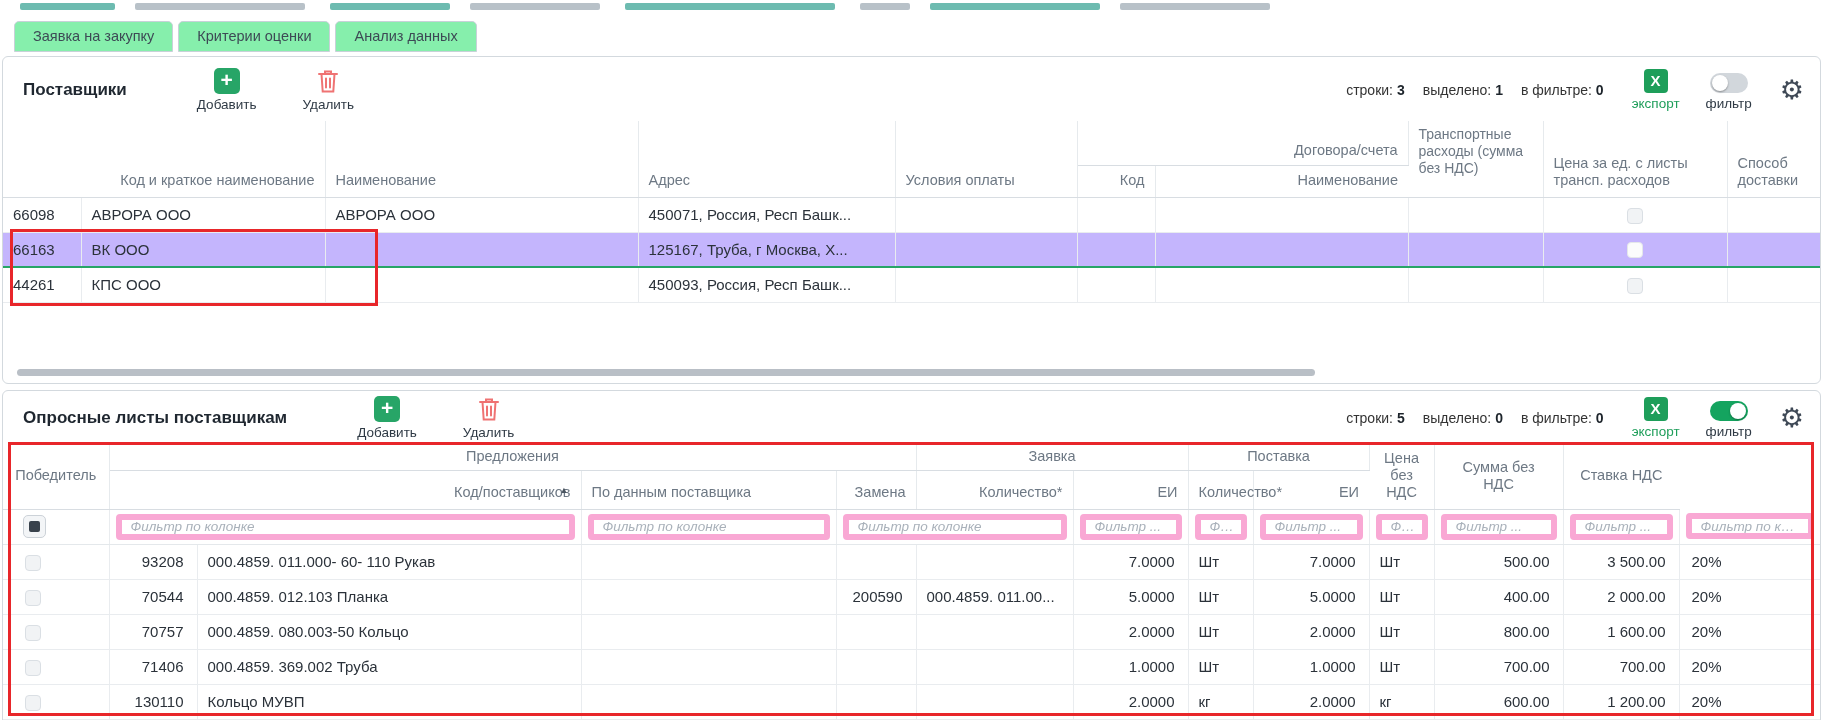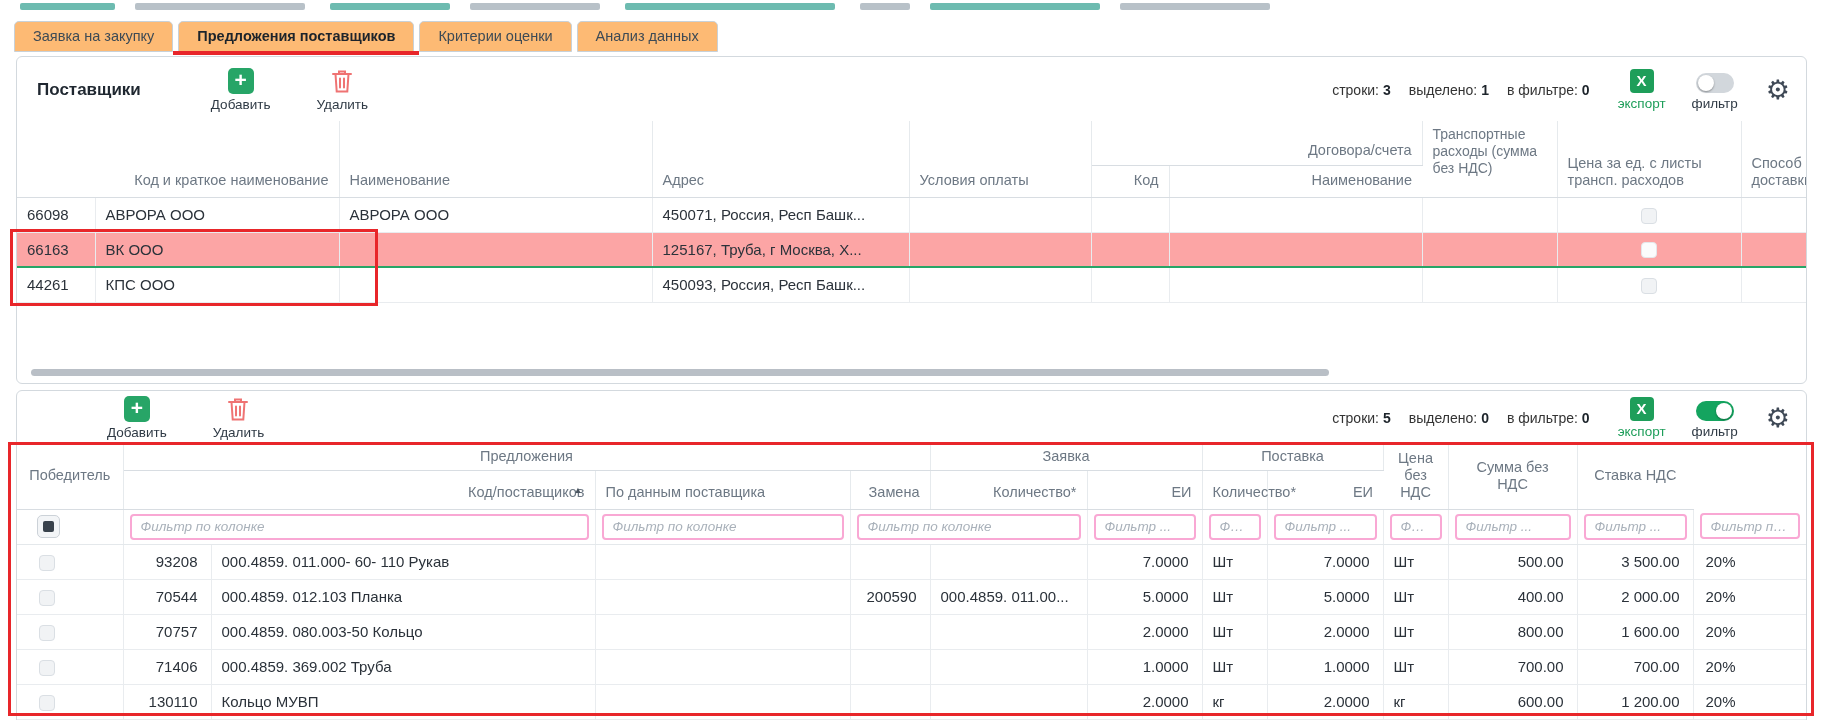--- a/index.html
+++ b/index.html
@@ -5,25 +5,25 @@
   *{box-sizing:border-box;margin:0;padding:0}
   html,body{width:1823px;height:720px;overflow:hidden;background:#fff;
     font-family:"Liberation Sans",sans-serif;color:#2f353c}
   
   .top-strip{position:relative;height:12px;background:#fff}
   .frag{position:absolute;top:3px;height:7px;border-radius:2px;opacity:.7}
   .frag.teal{background:#2f9e8f}.frag.gray{background:#9aa7b0}
   
   .tabbar{display:flex;align-items:flex-end;height:40px;padding-left:14px;gap:5px;background:#fff}
   .tab{position:relative;height:31px;line-height:29px;padding:0 18px;border:1px solid #c8d1d8;
-    border-radius:5px 5px 0 0;background:#fdba74;font-size:14.5px;color:#3d4a55;cursor:pointer;white-space:nowrap}
+    border-radius:5px 5px 0 0;background:#86efac;font-size:14.5px;color:#3d4a55;cursor:pointer;white-space:nowrap}
   .tab.active{font-weight:bold;color:#1d242b;z-index:5}
   .tab-underline{position:absolute;left:-6px;right:-6px;bottom:-4px;height:4px;background:#e8262a}
   
-  .panel{position:relative;margin:0 16px;border:1px solid #d3d9de;border-radius:6px;background:#fff;overflow:hidden}
+  .panel{position:relative;margin:0 2px;border:1px solid #d3d9de;border-radius:6px;background:#fff;overflow:hidden}
   #panel1{margin-top:4px;height:328px}
   #panel2{margin-top:6px;height:336px}
   .panel-header{display:flex;align-items:center;padding:6px 16px 4px 20px}
   #panel1 .panel-header{height:64px}
   #panel2 .panel-header{height:52px}
   .panel-title{font-size:17px;font-weight:bold;color:#1f2730;white-space:nowrap}
   .toolbar{display:flex;gap:46px;margin-left:70px}
   .tool-btn{display:flex;flex-direction:column;align-items:center;gap:3px;cursor:pointer;
     font-size:13.5px;color:#2f3a45;white-space:nowrap}
   .icon-plus{width:26px;height:26px;border-radius:5px;background:#27a567;color:#fff;
@@ -49,35 +49,35 @@
   .grid th:last-child,.grid td:last-child{border-right:none}
   .grid th.center{text-align:right}
   .grid th.vt{vertical-align:top;padding-top:5px;font-size:14px}
   .grid th.group-th{vertical-align:bottom;padding-bottom:6px}
   .grid td{border-right:1px solid #e9ecef;border-bottom:1px solid #e9ecef;white-space:nowrap;
     overflow:hidden;padding:0 10px;height:35px;color:#2b323a}
   .grid td.center{text-align:center}
   .grid td.r{text-align:right;padding-right:13px}
   #suppliers-grid thead tr.h1 th{height:44px}
   #suppliers-grid thead tr.h2 th{height:32px}
-  tr.selected td{background:#fca5a5;border-bottom:2px solid #27a567}
+  tr.selected td{background:#c4b5fd;border-bottom:2px solid #27a567}
   tr.selected .cb{background:#fbfcfc;border-color:#e4e7ea}
   .cb{display:inline-block;width:16px;height:16px;border-radius:4px;background:#f1f3f5;
     border:1px solid #dadfe4;vertical-align:middle}
   .hscroll{position:absolute;left:14px;bottom:7px;width:1298px;height:7px;border-radius:4px;background:#b9bfc6;cursor:pointer}
   
   #sheets-grid thead tr.group-row th{height:27px;text-align:center;vertical-align:middle;padding:2px 8px}
   #sheets-grid thead tr.sub-row th{height:39px}
   #sheets-grid th.sortable{position:relative}
   .sort{position:absolute;right:12px;bottom:10px;font-size:9px;color:#4a5560}
   .hdr-narrow{display:block;max-width:86px;margin:0 auto;text-align:center}
   th.winner-h{vertical-align:bottom;padding-left:12px}
   
   .filter-row td{padding:0 6px;border-bottom:1px solid #e4e8eb}
-  .filter-row input{width:100%;height:26px;border:2px solid #f9a8d4;border-radius:4px;padding:0 9px;
+  .filter-row input{width:100%;height:26px;border:6px solid #f9a8d4;border-radius:4px;padding:0 9px;
     font-size:13.5px;color:#000000;font-family:inherit;background:#fff;text-overflow:ellipsis}
   .filter-row input::placeholder{color:#a9b1ba;font-style:italic}
   .tri{width:23px;height:23px;border:1px solid #ccd2d8;border-radius:5px;background:#f3f5f7;
     display:flex;align-items:center;justify-content:center;margin-left:14px;cursor:pointer}
   .tri .sq{width:11px;height:11px;background:#39424c;border-radius:2px}
   td.winner-cell{padding-left:22px}
   td.vat{padding-left:12px}
   
   .annotation{position:absolute;border:3px solid #e8262a;pointer-events:none;z-index:50;background:transparent}
   #ann-suppliers{left:10px;top:229px;width:368px;height:77px}
@@ -92,24 +92,20 @@
   <span class="frag teal" style="left:330px;width:120px"></span>
   <span class="frag gray" style="left:470px;width:130px"></span>
   <span class="frag teal" style="left:625px;width:210px"></span>
   <span class="frag gray" style="left:860px;width:50px"></span>
   <span class="frag teal" style="left:930px;width:170px"></span>
   <span class="frag gray" style="left:1120px;width:150px"></span>
 </div>
 
 <div class="tabbar">
   <div class="tab">Заявка на закупку</div>
-  <div class="tab active">
-    <span>Предложения поставщиков</span>
-    <div class="tab-underline"></div>
-  </div>
   <div class="tab">Критерии оценки</div>
   <div class="tab">Анализ данных</div>
 </div>
 
 <section class="panel" id="panel1">
   <div class="panel-header">
     <div class="panel-title">Поставщики</div>
     <div class="toolbar">
       <div class="tool-btn">
         <span class="icon-plus">+</span>
@@ -212,20 +208,21 @@
         <td></td>
       </tr>
     </tbody>
   </table>
 
   <div class="hscroll"></div>
 </section>
 
 <section class="panel" id="panel2">
   <div class="panel-header">
+    <div class="panel-title">Опросные листы поставщикам</div>
     <div class="toolbar">
       <div class="tool-btn">
         <span class="icon-plus">+</span>
         <span>Добавить</span>
       </div>
       <div class="tool-btn">
         <svg class="icon-trash" viewBox="0 0 24 26">
           <g fill="none" stroke="#ef7373" stroke-width="2" stroke-linecap="round">
             <path d="M3 6h18"></path>
               <path d="M9 6V3.5h6V6"></path>

